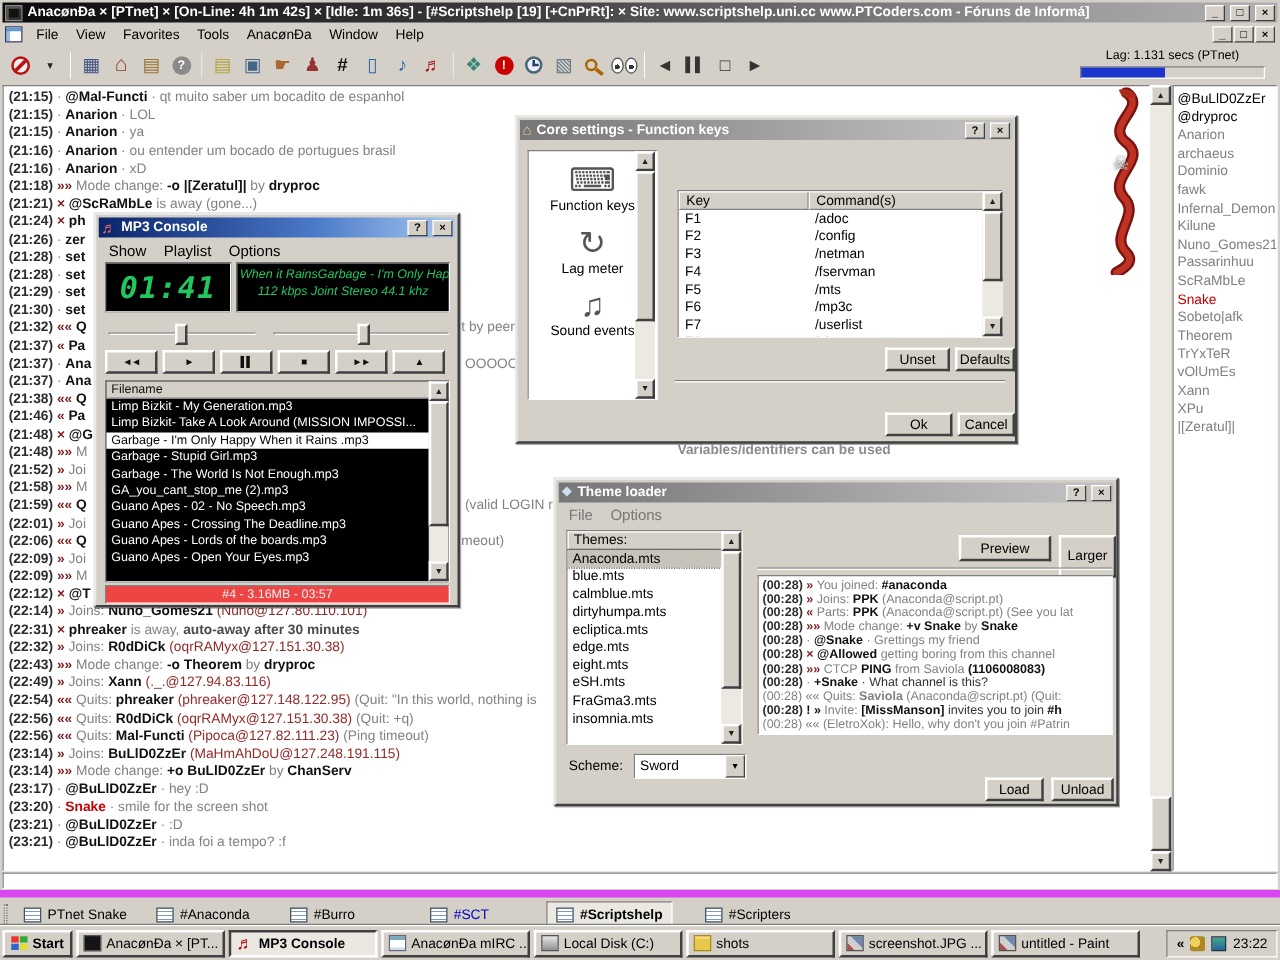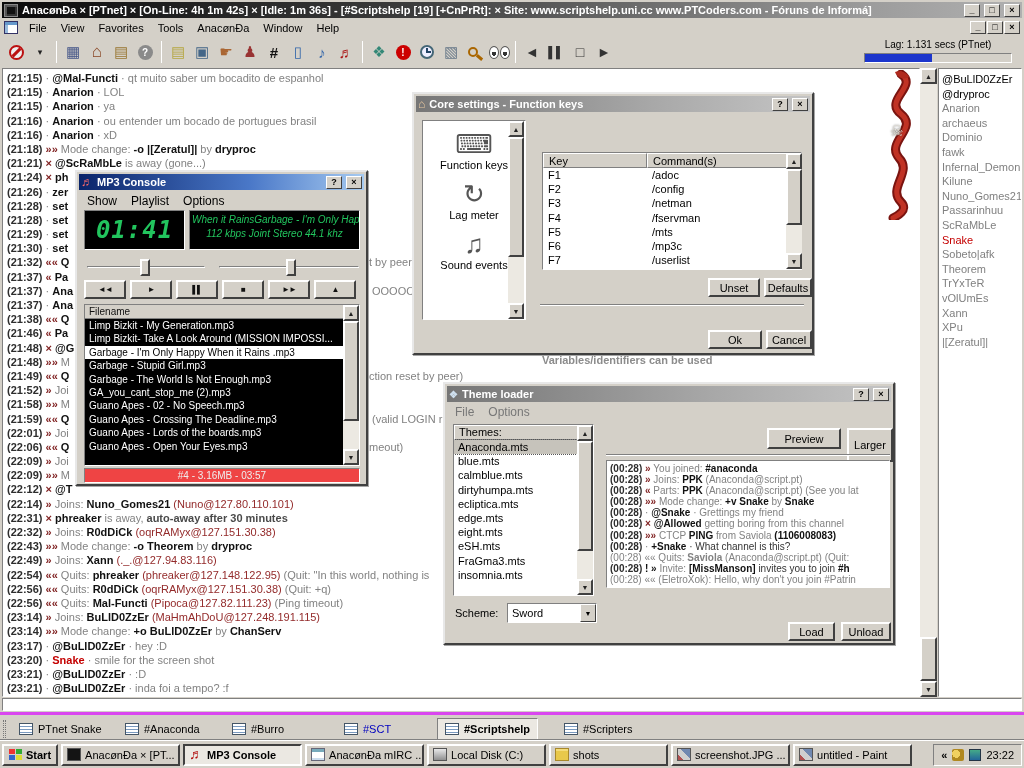--- a/index.html
+++ b/index.html
@@ -128,21 +128,21 @@
   .preview-box { position:absolute; background:#fff; border:1px solid; border-color:#808080 #fff #fff #808080;
     overflow:hidden; padding:2px 0 0 3px; }
   .pv-line { height:11.1px; line-height:11.1px; font-size:10px; white-space:pre; }
   .combo { position:absolute; background:#fff; border:1px solid; border-color:#808080 #fff #fff #808080;
     display:flex; align-items:center; }
   .combo .cval { flex:1; padding-left:4px; font-size:11px; }
   .combo .cbtn { width:16px; height:100%; background:#d4d0c8; border:1px solid; border-color:#fff #404040 #404040 #fff;
     font-size:7px; display:flex; align-items:center; justify-content:center; }
   
   .switchbar { position:absolute; left:0; top:712px; width:1024px; height:28px; background:#d4d0c8;
-    border-top:3px solid #d946ef; z-index:5; }
+    border-top:6px solid #d946ef; z-index:5; }
   .sb-handle { position:absolute; left:3px; top:5px; width:3px; height:18px; border-left:1px dotted #777; border-right:1px dotted #777; }
   .tab { position:absolute; top:3px; height:22px; display:flex; align-items:center; gap:5px; padding:0 7px; font-size:11px; white-space:nowrap; }
   .tab.active { border:1px solid; border-color:#808080 #fff #fff #808080; background:#ebe8e2; font-weight:bold; }
   .ic-chan { width:14px; height:12px; flex:0 0 auto; border:1px solid #456;
     background:repeating-linear-gradient(180deg,#fff 0 2px,#7a9ac0 2px 3px); }
   
   .taskbar { position:absolute; left:0; top:740px; width:1024px; height:28px; background:#d4d0c8;
     border-top:1px solid #fff; box-shadow:0 -1px 0 #808080; display:flex; align-items:center; padding:0 2px; gap:3px; z-index:6; }
   .start { height:22px; display:flex; align-items:center; gap:4px; padding:0 5px; font-weight:bold; font-size:11px;
     border:2px solid; border-color:#fff #404040 #404040 #fff; background:#d4d0c8; flex:0 0 auto; }
@@ -257,21 +257,20 @@
       <div class="cl"><span class="c-t">(21:29) </span><span class="c-m">· </span><span class="c-n">set</span></div>
       <div class="cl"><span class="c-t">(21:30) </span><span class="c-m">· </span><span class="c-n">set</span></div>
       <div class="cl"><span class="c-t">(21:32) </span><span class="c-a">«« </span><span class="c-n">Q</span><span class="tail c-m" style="left: 362px;">t by peer)</span></div>
       <div class="cl"><span class="c-t">(21:37) </span><span class="c-a">« </span><span class="c-n">Pa</span></div>
       <div class="cl"><span class="c-t">(21:37) </span><span class="c-m">· </span><span class="c-n">Ana</span><span class="tail c-m" style="left: 365px;">OOOOOO</span></div>
       <div class="cl"><span class="c-t">(21:37) </span><span class="c-m">· </span><span class="c-n">Ana</span></div>
       <div class="cl"><span class="c-t">(21:38) </span><span class="c-a">«« </span><span class="c-n">Q</span></div>
       <div class="cl"><span class="c-t">(21:46) </span><span class="c-a">« </span><span class="c-n">Pa</span></div>
       <div class="cl"><span class="c-t">(21:48) </span><span class="c-a">× </span><span class="c-n">@G</span></div>
       <div class="cl"><span class="c-t">(21:48) </span><span class="c-a">»» </span><span class="c-m">M</span></div>
-      <div class="cl"><span class="c-t">(21:49) </span><span class="c-a">«« </span><span class="c-n">Q</span><span class="tail c-m" style="left: 362px;">ction reset by peer)</span></div>
       <div class="cl"><span class="c-t">(21:52) </span><span class="c-a">» </span><span class="c-m">Joi</span></div>
       <div class="cl"><span class="c-t">(21:58) </span><span class="c-a">»» </span><span class="c-m">M</span></div>
       <div class="cl"><span class="c-t">(21:59) </span><span class="c-a">«« </span><span class="c-n">Q</span><span class="tail c-m" style="left: 365px;">(valid LOGIN r</span></div>
       <div class="cl"><span class="c-t">(22:01) </span><span class="c-a">» </span><span class="c-m">Joi</span></div>
       <div class="cl"><span class="c-t">(22:06) </span><span class="c-a">«« </span><span class="c-n">Q</span><span class="tail c-m" style="left: 362px;">meout)</span></div>
       <div class="cl"><span class="c-t">(22:09) </span><span class="c-a">» </span><span class="c-m">Joi</span></div>
       <div class="cl"><span class="c-t">(22:09) </span><span class="c-a">»» </span><span class="c-m">M</span></div>
       <div class="cl"><span class="c-t">(22:12) </span><span class="c-a">× </span><span class="c-n">@T</span></div>
       <div class="cl"><span class="c-t">(22:14) </span><span class="c-a">» </span><span class="c-m">Joins: </span><span class="c-n">Nuno_Gomes21 </span><span class="c-h">(Nuno@127.80.110.101)</span></div>
       <div class="cl"><span class="c-t">(22:31) </span><span class="c-a">× </span><span class="c-n">phreaker </span><span class="c-m">is away, </span><span class="c-b">auto-away after 30 minutes</span></div>

